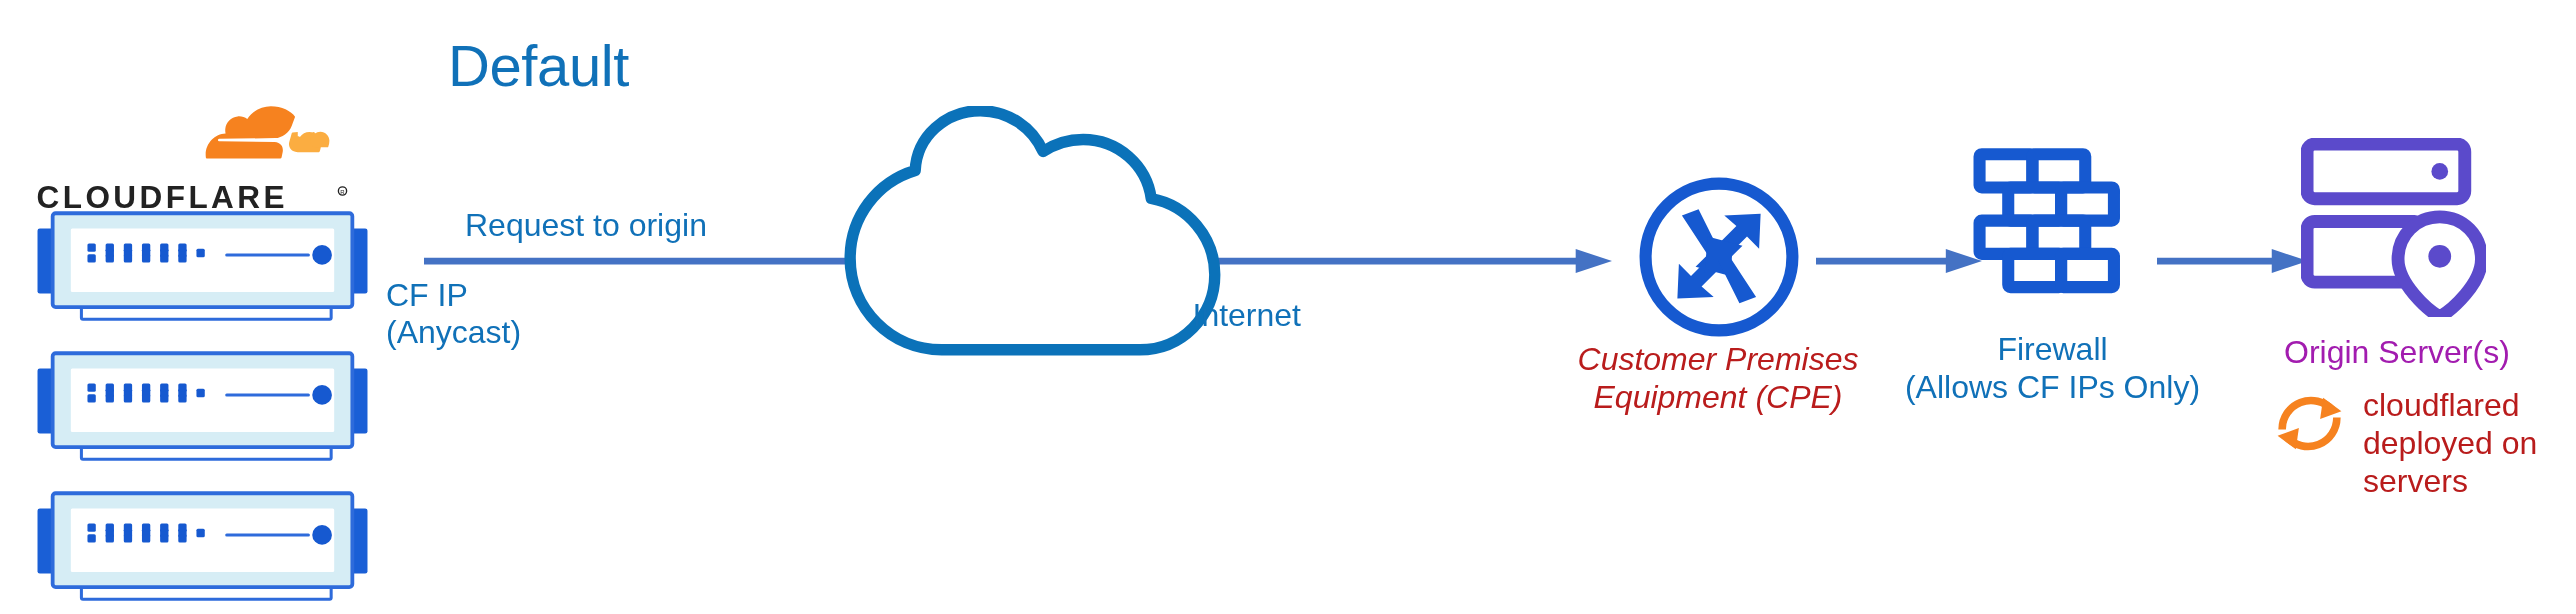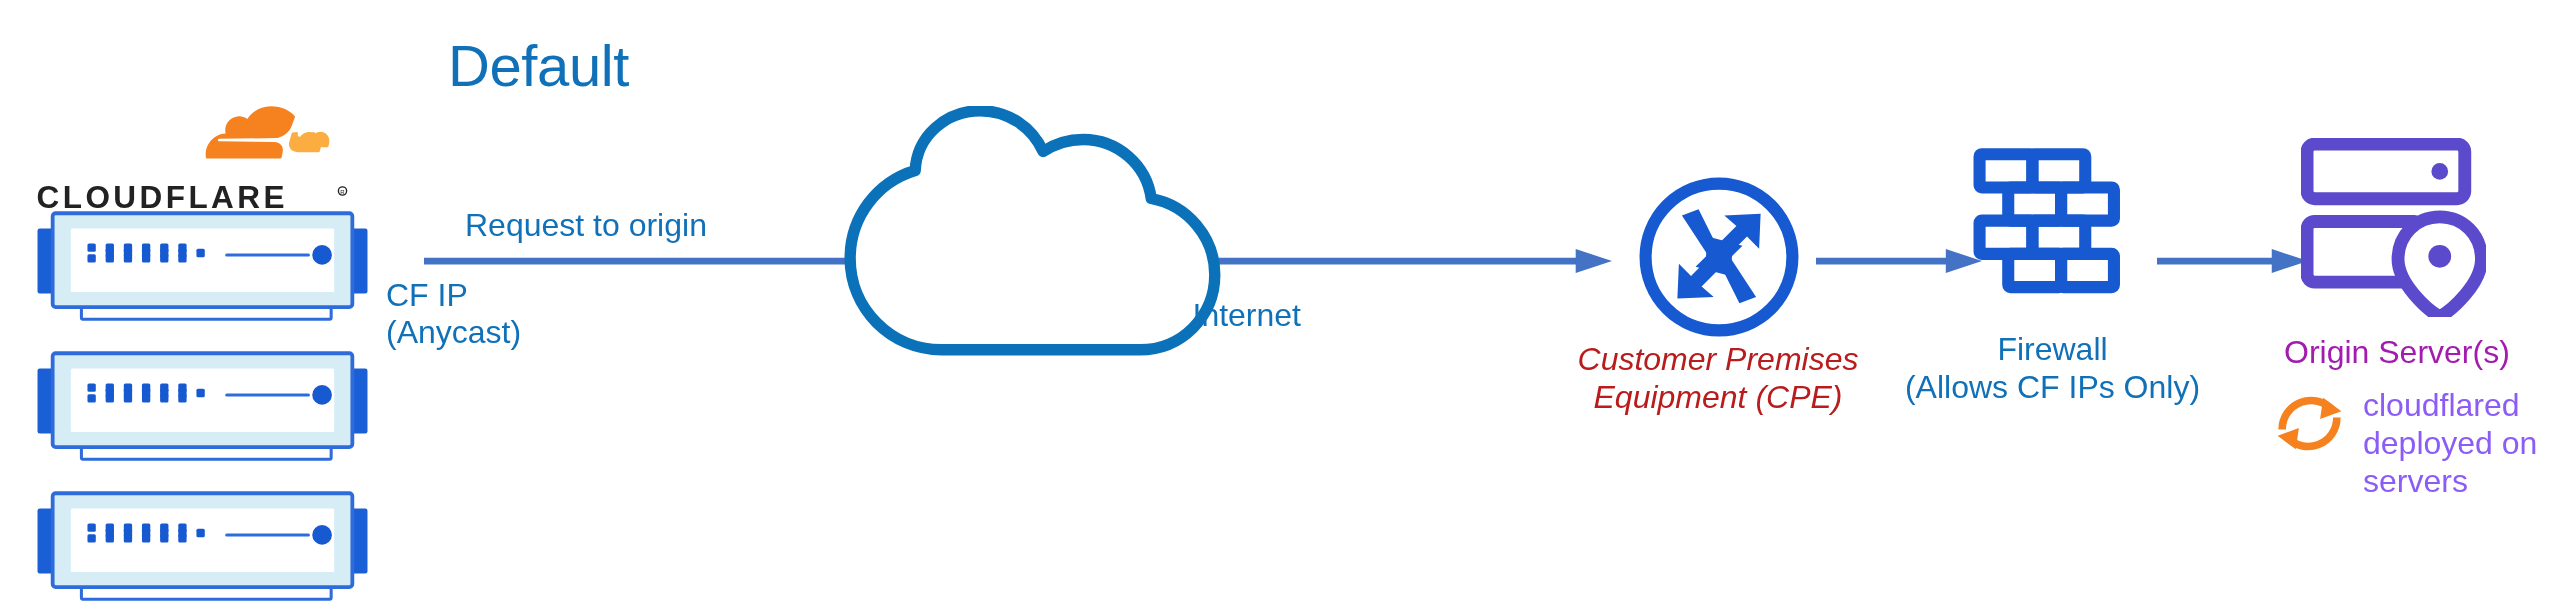--- a/index.html
+++ b/index.html
@@ -181,21 +181,21 @@
     left: 2270px;
     top: 384px;
     width: 79px;
     height: 79px;
   }
   #cloudflared-label {
     position: absolute;
     left: 2363px;
     top: 387px;
     font-size: 32px;
-    color: #8b5cf6;
+    color: #b91c1c;
     line-height: 1.18;
     white-space: pre-line;
   }
 </style>
 </head>
 <body>
 
 <div id="stage">
 
   <div id="diagram-title">Default</div>

